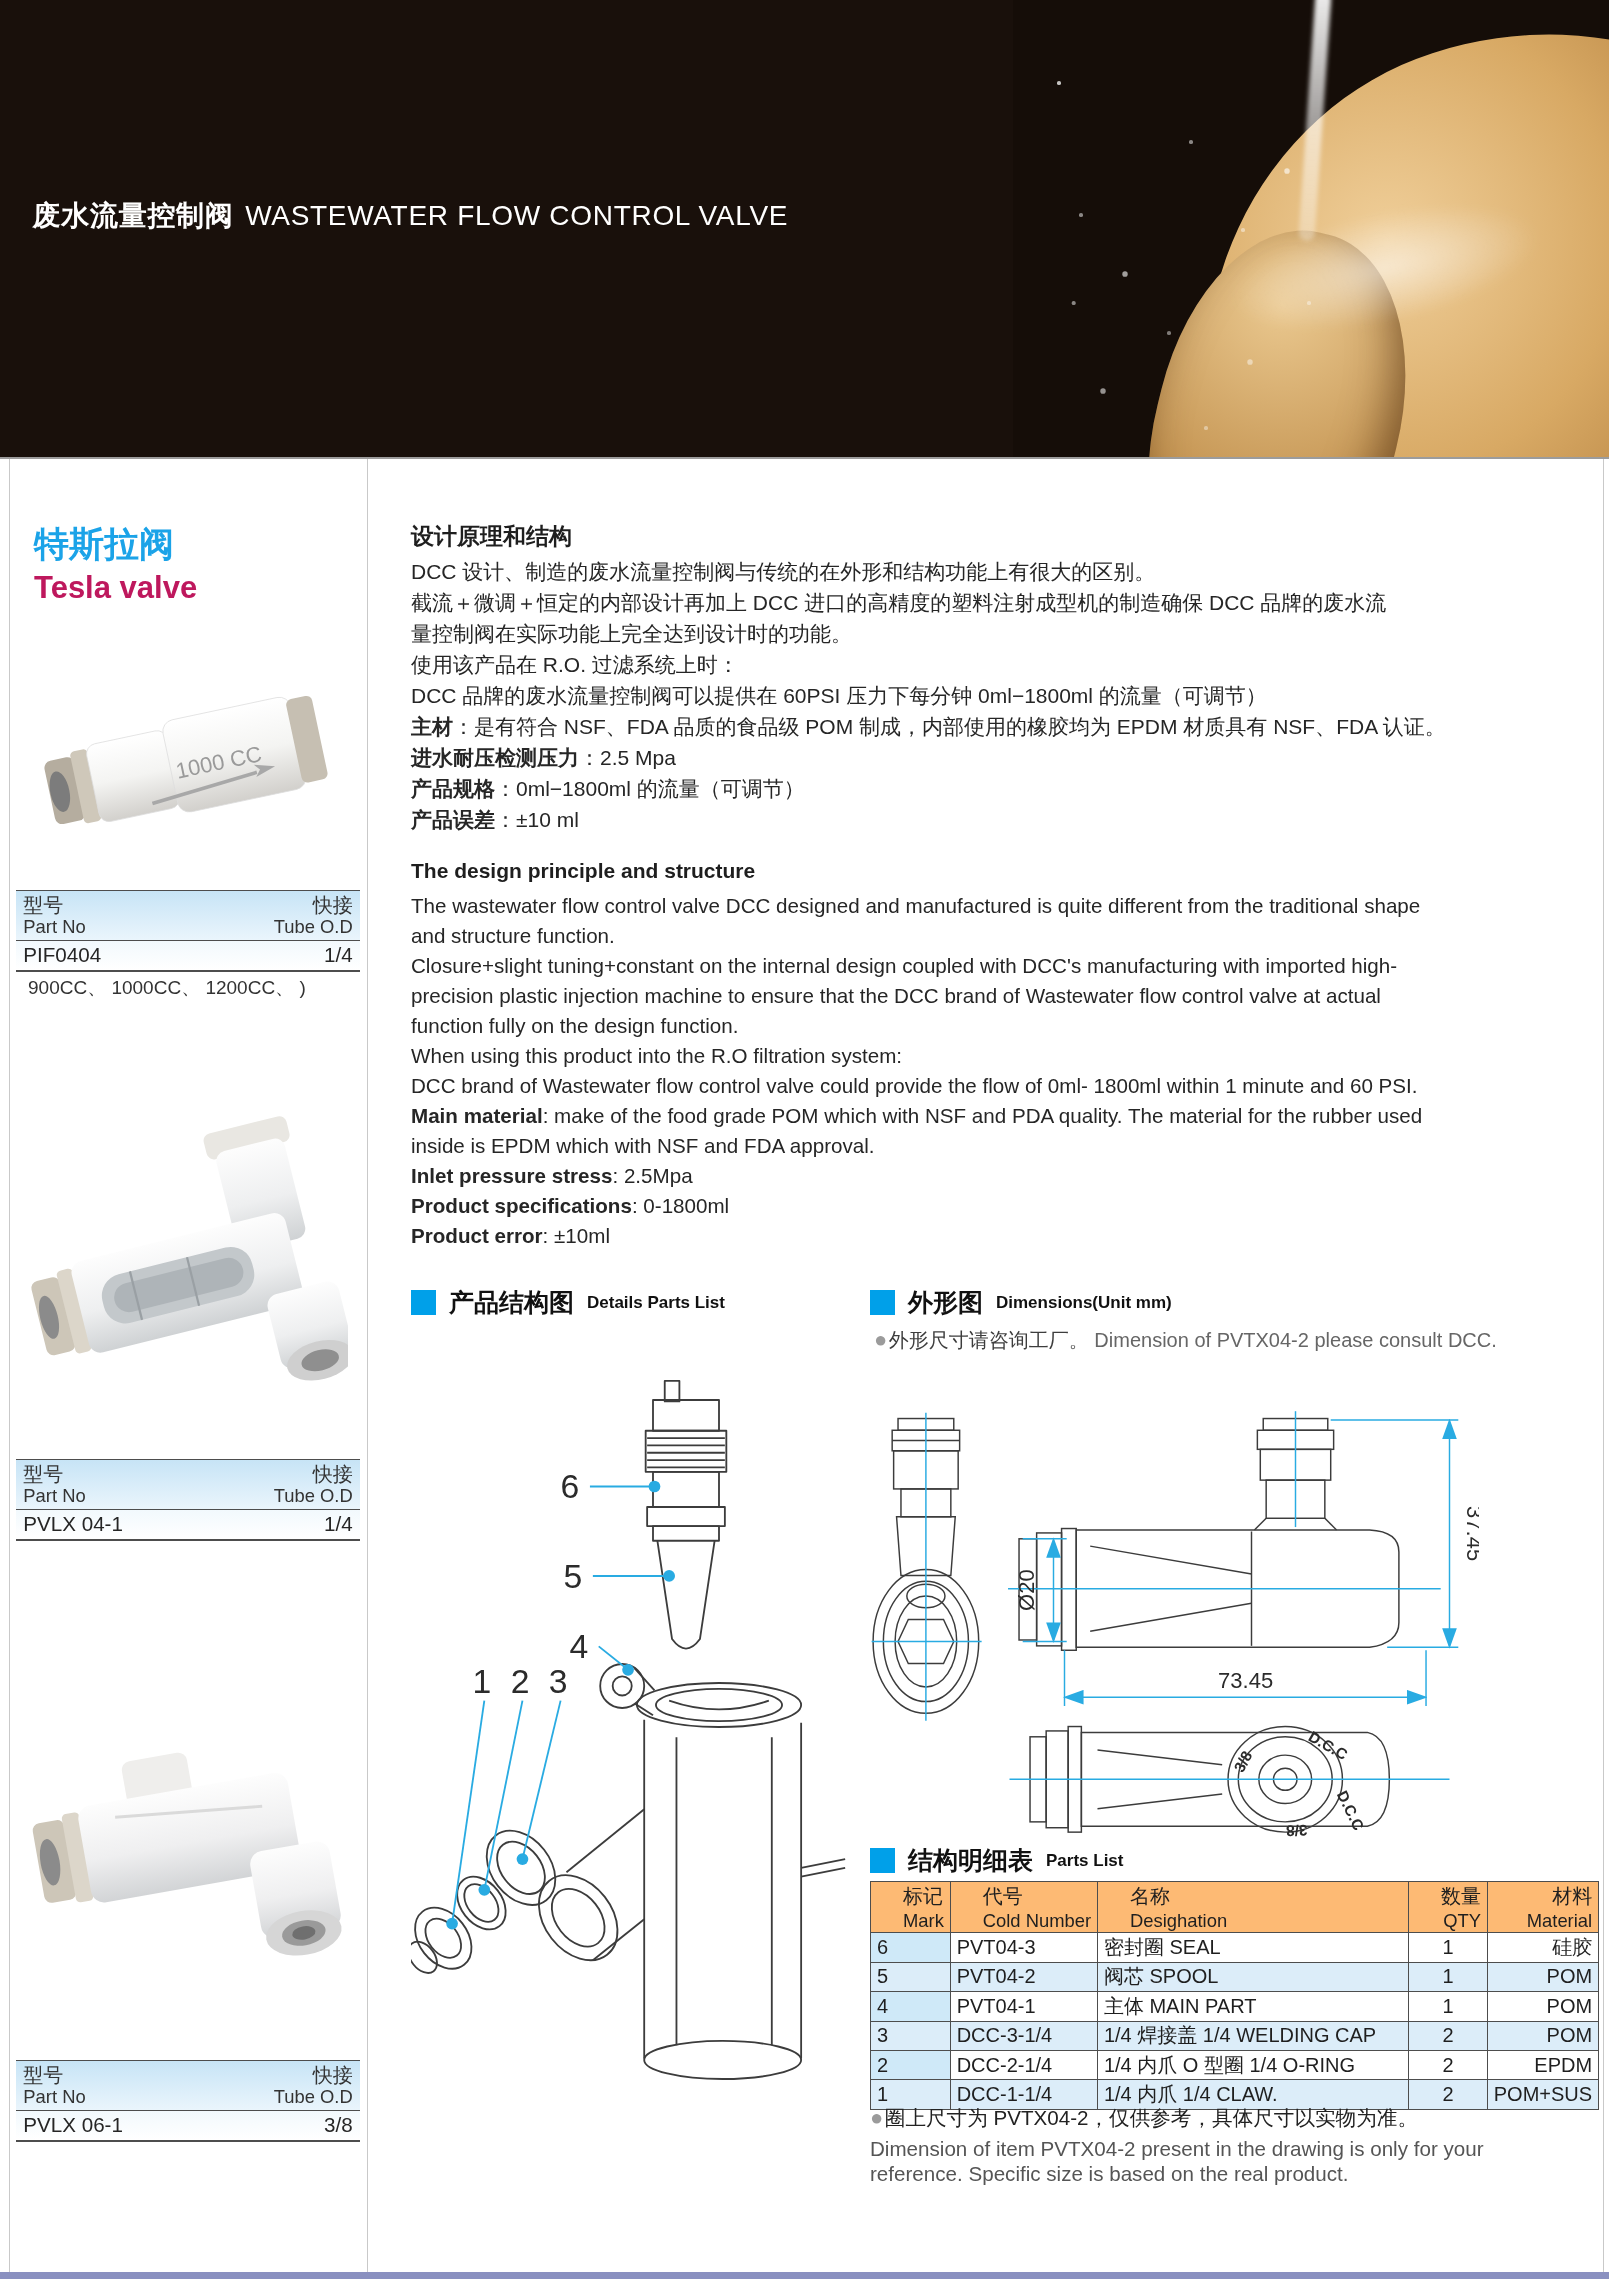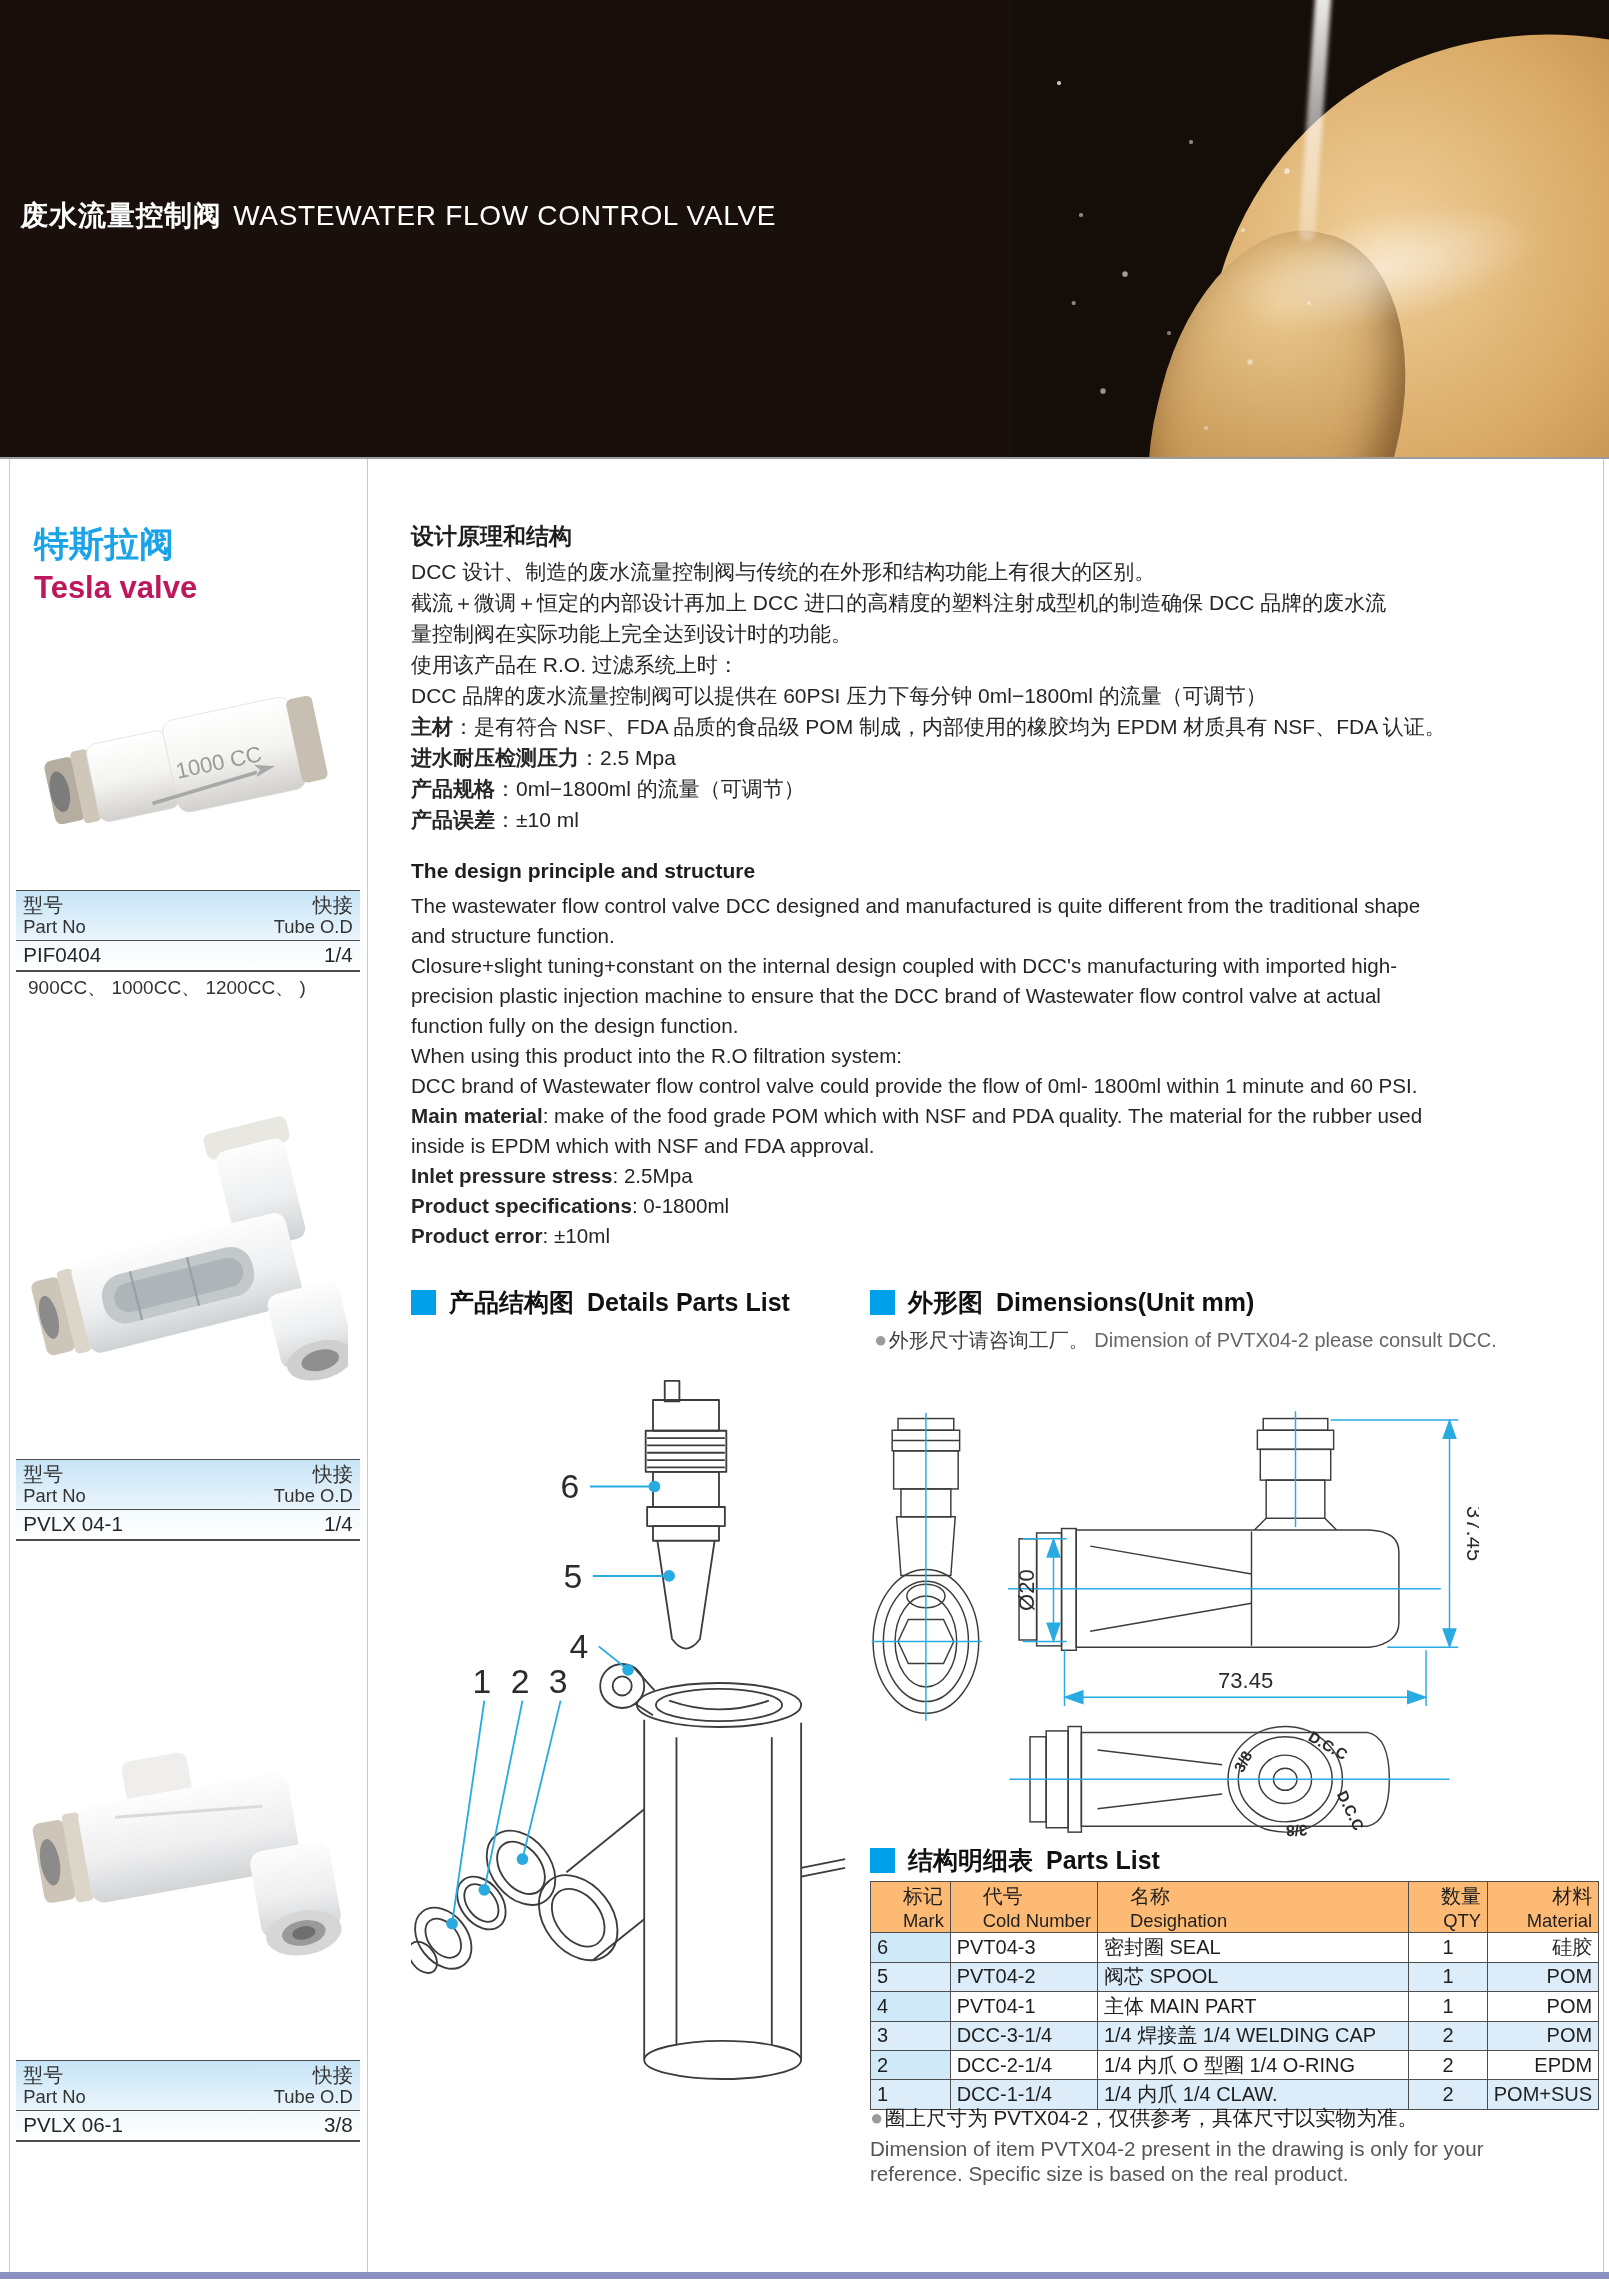--- a/index.html
+++ b/index.html
@@ -2,21 +2,21 @@
 <html style="font-size:11.7px"><head>
 <meta charset="utf-8">
 <style>
   html,body { margin:0; padding:0; background:#fff; }
   .page { position:relative; width:1610px; height:2295px; background:#ffffff; overflow:hidden;
           font-family:"Liberation Sans","DejaVu Sans",sans-serif; color:#262626; }
 
   
   .header { position:absolute; left:0; top:0; width:1610px; height:457px; background:#19100b; }
   .header-title { position:absolute; left:20.6px; top:197px; font-size:28px; color:#ffffff; letter-spacing:0.7px; white-space:nowrap; }
-  .header-title .zh { font-weight:bold; margin-right:11.7px; }
+  .header-title .zh { font-weight:bold; margin-right:11.7px;margin-left:12px; }
   .photo { position:absolute; left:1013px; top:0; width:597px; height:457px; overflow:hidden; background:#150d08; }
   .ph-shoulder { position:absolute; left:184px; top:37px; width:675px; height:661px;
      border-radius:50% 50% 40% 60% / 55% 45% 55% 45%; transform:rotate(-18deg);
      background:radial-gradient(circle at 35% 25%, #f0cf9a 0%, #d8a964 35%, #b07c3c 65%, #5f3c1a 88%, #2a1608 100%); }
   .ph-arm { position:absolute; left:143px; top:228px; width:242px; height:396px; border-radius:48%;
      transform:rotate(14deg);
      background:radial-gradient(circle at 40% 20%, #eac88f, #c2914e 60%, #7a511f 95%);
      box-shadow:inset -14.7px -22px 44px rgba(60,30,5,.55); }
   .ph-streak { position:absolute; left:294px; top:-8.8px; width:16px; height:250px; border-radius:8.8px;
      background:linear-gradient(rgba(255,255,255,.93), rgba(255,255,255,.3)); filter:blur(2.2px); transform:rotate(4deg); }
@@ -52,21 +52,21 @@
   
   .zh-head { position:absolute; left:411px; top:521px; font-size:23px; font-weight:bold; color:#1e1e1e; }
   .zh-lines { position:absolute; left:411px; top:556px; width:1079px; font-size:21px; line-height:31px; color:#262626; }
   .en-head { position:absolute; left:411px; top:859px; font-size:21px; font-weight:bold; color:#1e1e1e; }
   .en-lines { position:absolute; left:411px; top:891px; width:1079px; font-size:20.6px; line-height:30px; color:#262626; }
   .b { font-weight:bold; }
 
   .sec { position:absolute; display:flex; align-items:center; gap:13px; white-space:nowrap; }
   .sec .sq { width:25px; height:25px; background:#00a0e9; flex:0 0 auto; }
   .sec .zh { font-size:25px; font-weight:bold; color:#111; }
-  .sec .en { font-size:25px; font-weight:bold; color:#111; }
+  .sec .en { font-size:17px; font-weight:bold; color:#111; }
   .sec-details { left:411px; top:1286px; }
   .sec-dims { left:870px; top:1286px; }
   .sec-parts { left:870px; top:1844px; }
   .dims-note { position:absolute; left:874px; top:1327px; font-size:20px; color:#3d3d3d; white-space:nowrap; }
   .dims-note .bullet { color:#9b9b9b; margin-right:1.5px; font-size:22px; }
   .dims-note .en { color:#666; }
 
   .svgbox { position:absolute; }
 
   

